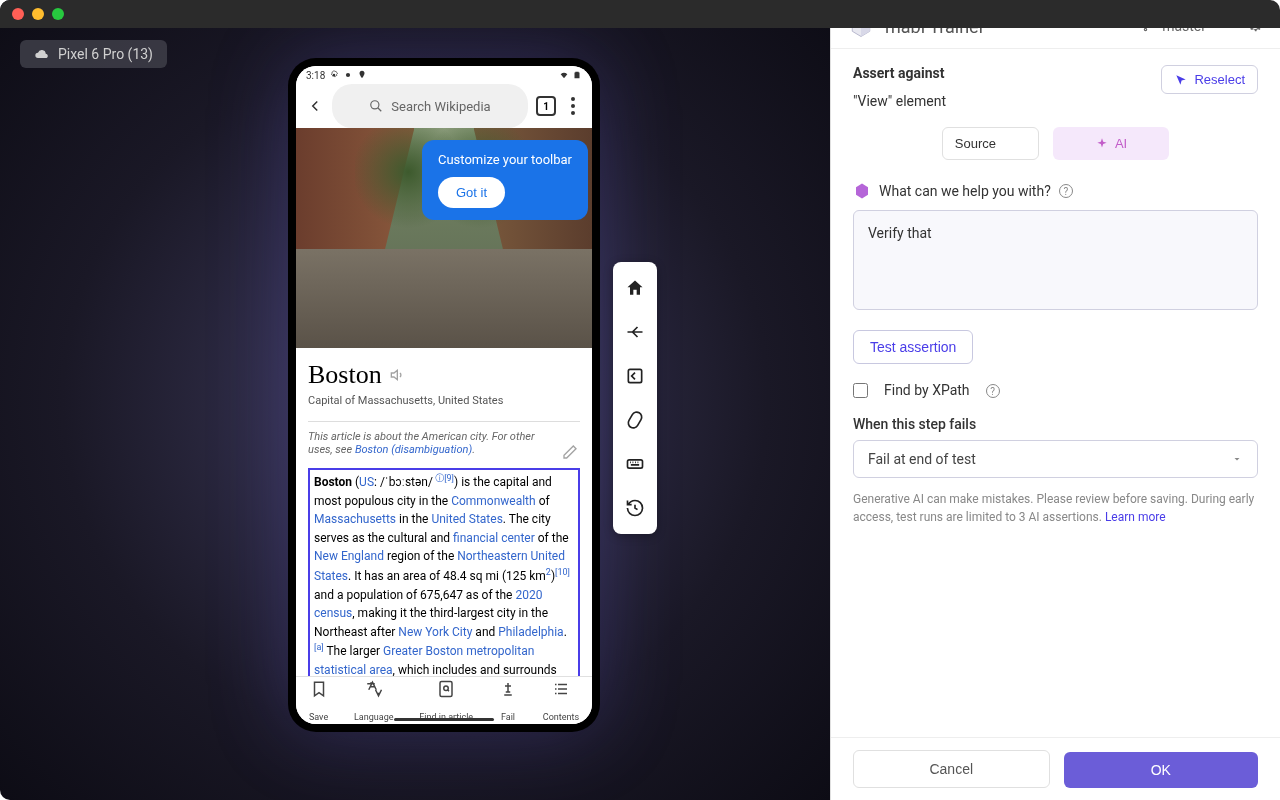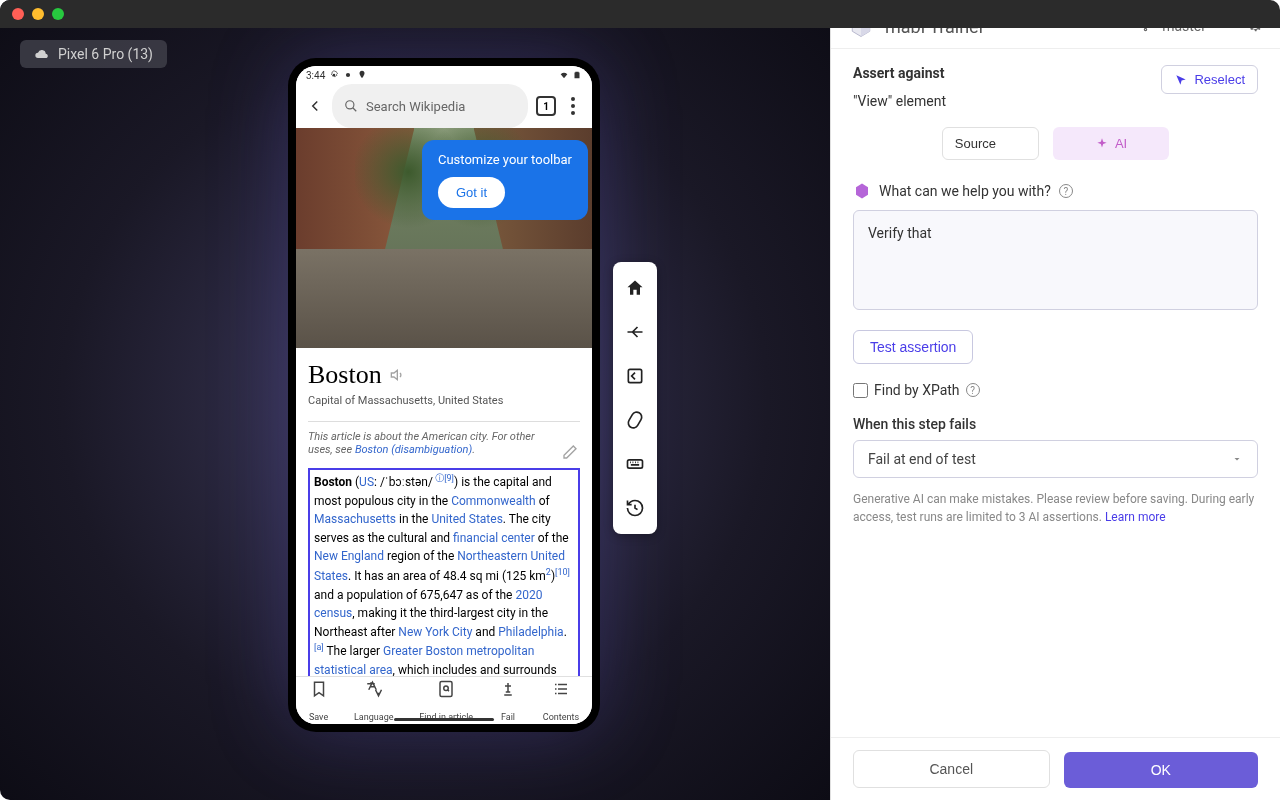--- a/index.html
+++ b/index.html
@@ -26,21 +26,21 @@
     .phone { width: 312px; height: 674px; background: #000; border-radius: 28px; padding: 8px; box-shadow: 0 0 80px rgba(100,90,200,0.3); }
     .phone-screen { width: 100%; height: 100%; background: #fff; border-radius: 20px; overflow: hidden; position: relative; display: flex; flex-direction: column; }
     
     .status-bar { height: 18px; display: flex; justify-content: space-between; align-items: center; padding: 0 10px; font-size: 10px; color: #333; background: #fff; }
     .status-left { display: flex; align-items: center; gap: 4px; }
     .status-right { display: flex; align-items: center; gap: 3px; }
     .mini-icon { width: 10px; height: 10px; }
     
     .wiki-header { height: 44px; display: flex; align-items: center; padding: 0 10px; gap: 8px; background: #fff; }
     .back-arrow { width: 18px; height: 18px; display: flex; align-items: center; justify-content: center; }
-    .search-pill { flex: 1; background: #f0f0f0; border-radius: 20px; height: 44px; display: flex; align-items: center; padding: 0 12px; gap: 8px; color: #666; font-size: 13px; }
+    .search-pill { flex: 1; background: #f0f0f0; border-radius: 20px; height: 44px; display: flex; align-items: center; padding: 0 12px; gap: 8px; color: #666; font-size: 13px; justify-content: center; }
     .tab-square { width: 20px; height: 20px; border: 2px solid #333; border-radius: 4px; display: flex; align-items: center; justify-content: center; font-size: 10px; font-weight: bold; }
     .dots-menu { width: 18px; display: flex; flex-direction: column; align-items: center; gap: 3px; }
     .dots-menu span { width: 4px; height: 4px; background: #333; border-radius: 50%; }
     
     .hero-image { height: 220px; position: relative; background: linear-gradient(180deg, #8a9b7a 0%, #6b7a5d 40%, #5a6650 100%); overflow: hidden; }
     .street-perspective { position: absolute; inset: 0; background:
       linear-gradient(180deg, transparent 0%, transparent 55%, #7a7265 55%, #5a5248 100%); }
     .building-left { position: absolute; left: 0; top: 0; width: 40%; height: 100%; background: linear-gradient(90deg, #6b3d2d 0%, #8b5a3d 100%); clip-path: polygon(0 0, 100% 0, 55% 100%, 0 100%); }
     .building-right { position: absolute; right: 0; top: 0; width: 40%; height: 100%; background: linear-gradient(270deg, #5b3d2d 0%, #7b5a3d 100%); clip-path: polygon(0 0, 100% 0, 100% 100%, 45% 100%); }
     .trees-layer { position: absolute; top: 0; left: 20%; right: 20%; height: 50%; background: radial-gradient(circle at 30% 40%, #3d5a2d 0%, transparent 40%), radial-gradient(circle at 70% 40%, #3d5a2d 0%, transparent 40%); }
@@ -94,21 +94,21 @@
     .tab-btn.ai { background: #f5e8fb; color: #c25cc9; display: flex; align-items: center; gap: 6px; }
     
     .help-label { display: flex; align-items: center; gap: 8px; font-size: 14px; color: #333; margin-bottom: 10px; }
     .help-icon { width: 18px; height: 18px; }
     .q-icon { width: 14px; height: 14px; border: 1.5px solid #888; border-radius: 50%; display: inline-flex; align-items: center; justify-content: center; font-size: 10px; color: #888; }
     
     .textarea-box { width: 100%; min-height: 100px; border: 1px solid #d0d0e0; border-radius: 6px; padding: 14px; font-size: 14px; color: #333; background: #f8f8fc; resize: none; font-family: inherit; margin-bottom: 16px; }
     
     .test-btn { border: 1px solid #c8c8e0; background: #fff; color: #4a3de8; padding: 8px 16px; border-radius: 6px; font-size: 14px; cursor: pointer; margin-bottom: 18px; }
     
-    .checkbox-row { display: flex; align-items: center; gap: 6px; font-size: 14px; color: #333; margin-bottom: 18px; }
+    .checkbox-row { display: flex; align-items: flex-end; gap: 16px; font-size: 14px; color: #333; margin-bottom: 18px; }
     .checkbox-row input { width: 15px; height: 15px; }
     
     .section-label { font-size: 14px; font-weight: 500; color: #333; margin-bottom: 8px; }
     .select-box { width: 100%; border: 1px solid #d0d0e0; border-radius: 6px; padding: 10px 14px; font-size: 14px; color: #444; background: #fff; display: flex; justify-content: space-between; align-items: center; cursor: pointer; margin-bottom: 12px; }
     
     .disclaimer { font-size: 12px; color: #888; line-height: 1.5; }
     .disclaimer a { color: #4a3de8; text-decoration: none; }
     
     .footer-buttons { padding: 12px 22px; display: flex; gap: 14px; border-top: 1px solid #eee; align-items: flex-end; }
     .btn-cancel { flex: 1; padding: 10px; border: 1px solid #e0e0e0; background: #fff; color: #555; border-radius: 6px; font-size: 14px; cursor: pointer; }
@@ -132,21 +132,21 @@
           <path d="M19 18H6a4 4 0 010-8 6 6 0 0111.6 1.5A3.5 3.5 0 0119 18z"></path>
         </svg>
       <span>Pixel 6 Pro (13)</span>
     </div>
 
     <div class="phone-container">
       <div class="phone">
         <div class="phone-screen">
           <div class="status-bar">
             <div class="status-left">
-              <span>3:44</span>
+              <span>3:18</span>
               <svg class="mini-icon" viewBox="0 0 24 24" fill="#333">
                   <circle cx="12" cy="12" r="3"></circle>
                   <path d="M12 1l2 3 3-1 1 3 3 2-3 2 1 3-3 1-2 3-2-3-3 1-1-3-3-2 3-2-1-3 3-1z" fill="none" stroke="#333" stroke-width="1.5"></path>
                 </svg>
               <svg class="mini-icon" viewBox="0 0 24 24" fill="#333">
                   <circle cx="12" cy="12" r="5"></circle>
                 </svg>
               <svg class="mini-icon" viewBox="0 0 24 24" fill="#333">
                   <path d="M12 2a6 6 0 016 6c0 4-6 12-6 12S6 12 6 8a6 6 0 016-6z"></path>
                 </svg>

